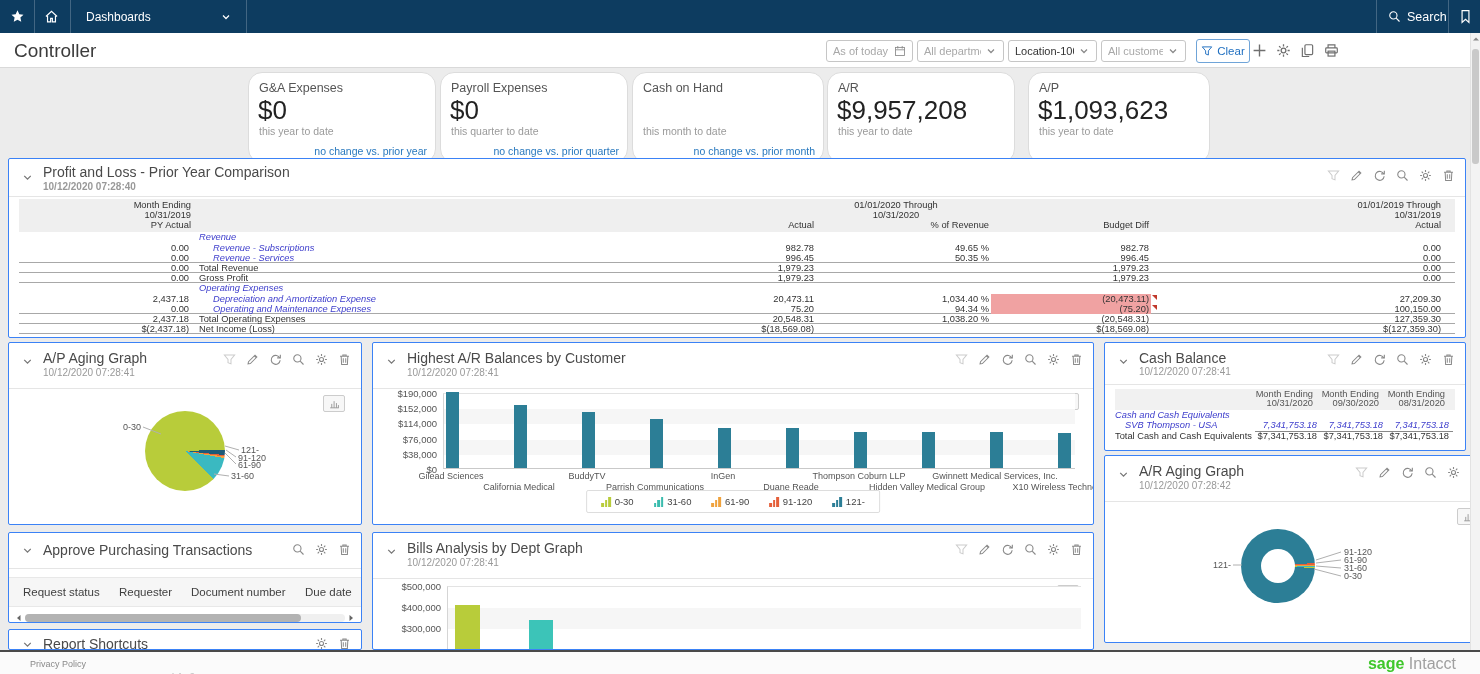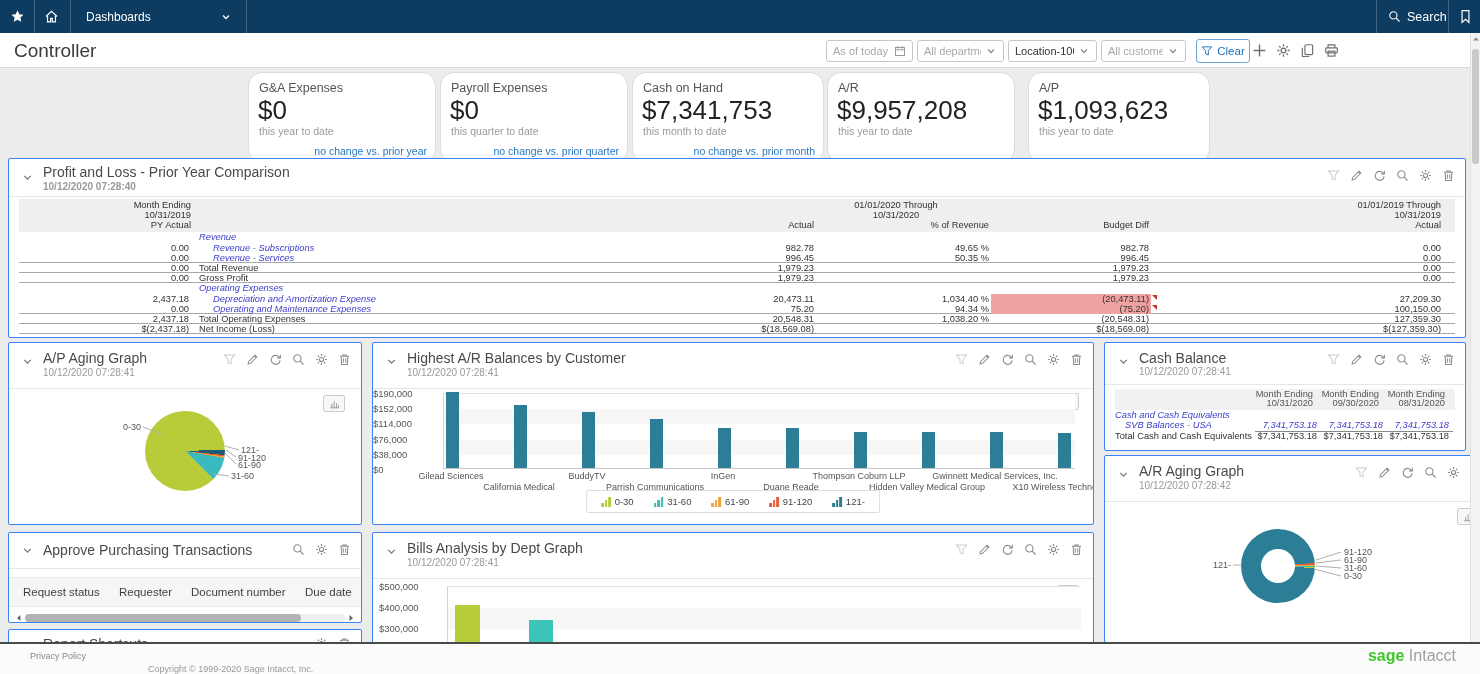--- a/index.html
+++ b/index.html
@@ -87,21 +87,21 @@
   .hole { position:absolute; background:#fff; border-radius:50%; }
   .plabel { position:absolute; font-size:9px; color:#555; line-height:9px; white-space:nowrap; }
   .leaders { position:absolute; left:0; top:0; pointer-events:none; }
   .leaders line { stroke:#b0b0b0; stroke-width:1; }
 
   
   .plotarea { position:absolute; background:#fff; border-left:1px solid #d5d5d5; border-top:1px solid #e3e3e3; }
   .band { position:absolute; left:0; right:0; }
   .band.alt { background:#f6f6f6; }
   .bar { position:absolute; bottom:0; }
-  .ytick { position:absolute; font-size:9.5px; color:#555; white-space:nowrap; }
+  .ytick { position:absolute; font-size:9.5px; color:#555; text-align:right; white-space:nowrap; }
   .xlab { position:absolute; font-size:9px; color:#555; white-space:nowrap; transform:translateX(-50%); }
   .legendbox { position:absolute; left:50%; transform:translateX(-50%); display:flex; gap:20px; padding:5px 14px;
                border:1px solid #ddd; border-radius:2px; background:#fff; font-size:9.5px; color:#444; }
   .lgitem { display:flex; align-items:center; gap:4px; cursor:pointer; }
   .lgicon { display:inline-flex; align-items:flex-end; gap:1px; height:11px; }
   .lgicon i { display:inline-block; width:2.5px; }
 
   
   #w-cash .whead { height:42px; }
   #w-cash .wtime { top:23px; }
@@ -127,21 +127,21 @@
   .htrack { position:absolute; left:10px; right:10px; top:1px; height:8px; background:#f0f0f0; border-radius:4px; }
   .hthumb { position:absolute; left:0; width:276px; top:0; height:8px; background:#b3b3b3; border-radius:4px; cursor:pointer; }
 
   
   #w-shortcuts .wtitle { top:6px; }
   #w-shortcuts .wchev { top:8px; }
   #w-shortcuts .wtools { top:7px; }
   #w-shortcuts .whead { border-bottom:none; }
 
   
-  .footer { position:absolute; left:0; bottom:0; width:1480px; height:32px; background:#fbfbfb; border-top:2px solid #4a4a4a; }
+  .footer { position:absolute; left:0; bottom:0; width:1480px; height:24px; background:#fbfbfb; border-top:2px solid #4a4a4a; }
   .footer .flink { position:absolute; left:30px; top:7px; font-size:9px; color:#8a8a8a; cursor:pointer; }
   .footer .fcopy { position:absolute; left:148px; top:20px; font-size:9px; color:#9a9a9a;text-align:center; }
   .flogo { position:absolute; right:24px; top:3px; font-size:16px; }
   .flogo .sage { color:#3fc72b; font-weight:bold; }
   .flogo .intacct { color:#a0a0a0; }
 
   
   .vscroll { position:absolute; right:0; top:33px; bottom:24px; width:10px; background:#f3f3f3; border-left:1px solid #e2e2e2; }
   .vup { position:absolute; top:2px; left:1px; width:8px; height:10px; color:#888; cursor:pointer; }
   .vup svg { width:8px; height:8px; display:block; }
@@ -267,21 +267,20 @@
   <div class="kc">no change vs. prior year</div>
 </div>
 <div class="kpi" style="left:440px;width:188px">
   <div class="kt">Payroll Expenses</div>
   <div class="kv">$0</div>
   <div class="kp">this quarter to date</div>
   <div class="kc">no change vs. prior quarter</div>
 </div>
 <div class="kpi" style="left:632px;width:192px">
   <div class="kt">Cash on Hand</div>
-  <div class="kv">$7,341,753</div>
   <div class="kp">this month to date</div>
   <div class="kc">no change vs. prior month</div>
 </div>
 <div class="kpi" style="left:827px;width:188px">
   <div class="kt">A/R</div>
   <div class="kv">$9,957,208</div>
   <div class="kp">this year to date</div>
 </div>
 <div class="kpi" style="left:1028px;width:182px">
   <div class="kt">A/P</div>
@@ -706,21 +705,21 @@
         </div>
     </div>
     <div id="cash-rows">
         <div class="cashrow">
           <div class="lab lnk">Cash and Cash Equivalents</div>
           <div class="v"></div>
           <div class="v"></div>
           <div class="v"></div>
         </div>
         <div class="cashrow">
-          <div class="lab i1 lnk">SVB Balances - USA</div>
+          <div class="lab i1 lnk">SVB Thompson - USA</div>
           <div class="v lnk uline">7,341,753.18</div>
           <div class="v lnk uline">7,341,753.18</div>
           <div class="v lnk uline">7,341,753.18</div>
         </div>
         <div class="cashrow">
           <div class="lab">Total Cash and Cash Equivalents</div>
           <div class="v">$7,341,753.18</div>
           <div class="v">$7,341,753.18</div>
           <div class="v">$7,341,753.18</div>
         </div>

